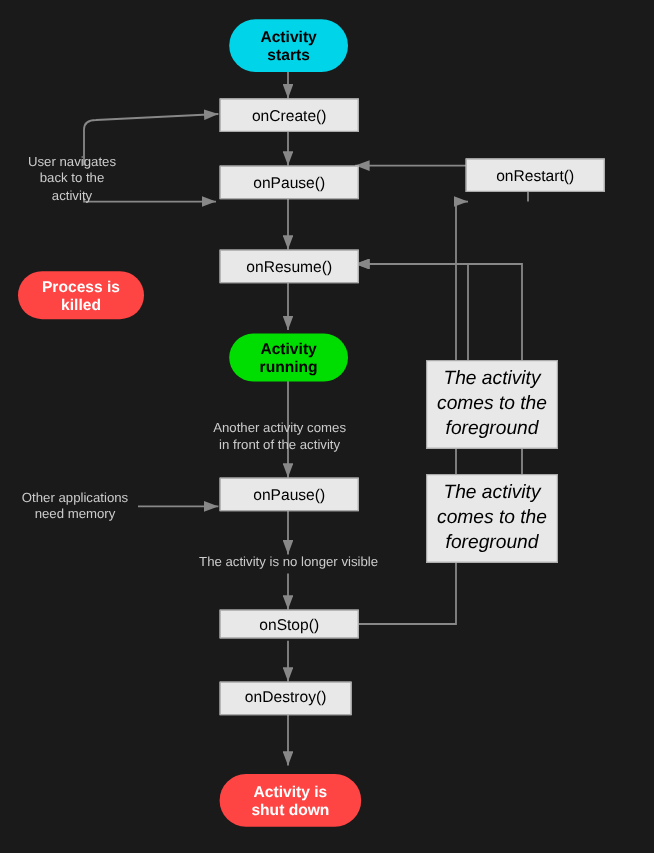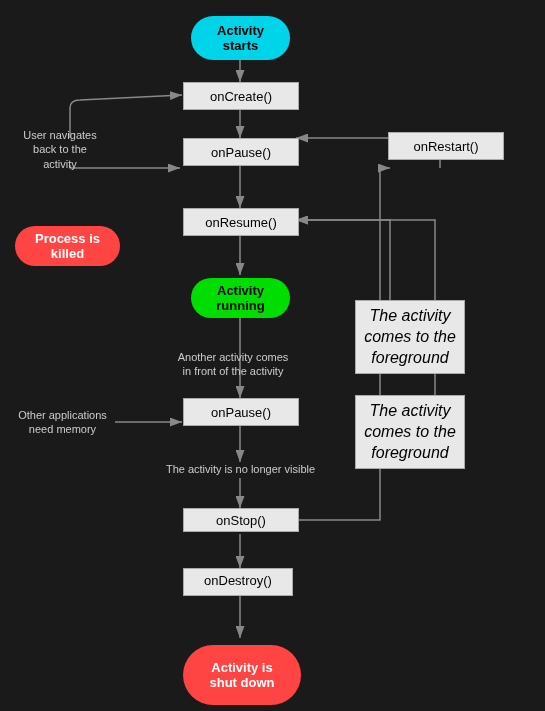--- a/index.html
+++ b/index.html
@@ -187,17 +187,17 @@
   </div>
 
   <div class="node rect" style="left:183px; top:508px; width:116px; height:24px;">
     <span>onStop()</span>
   </div>
 
   <div class="node rect" style="left:183px; top:568px; width:104px; height:28px;align-items:flex-end;">
     <span>onDestroy()</span>
   </div>
 
-  <div class="node oval oval-red" style="left:183px; top:645px; width:118px; height:60px;">
+  <div class="node oval oval-red" style="left:183px; top:645px; width:118px; height:44px;">
     <span>Activity is<br>shut down</span>
   </div>
 
 </div>
 
 </body></html>

